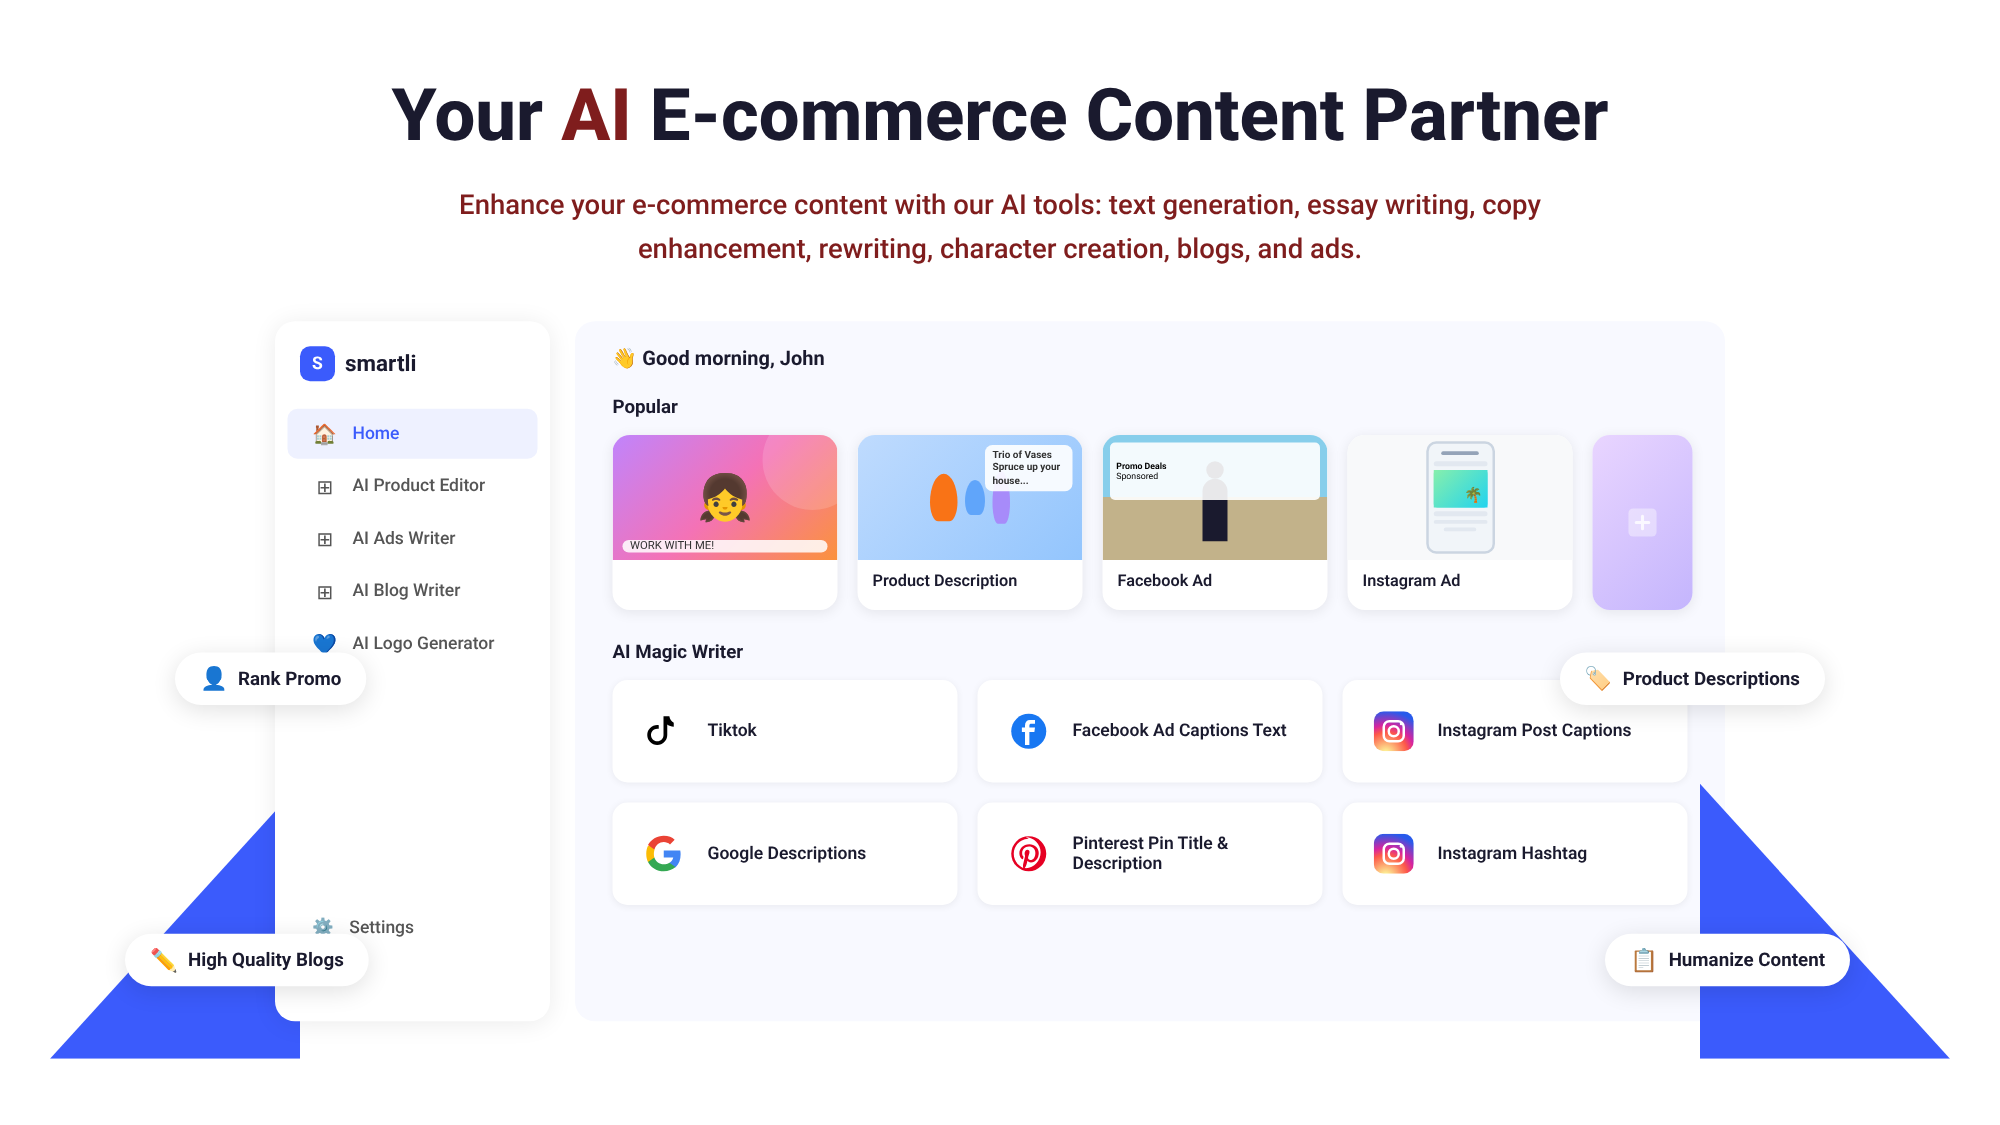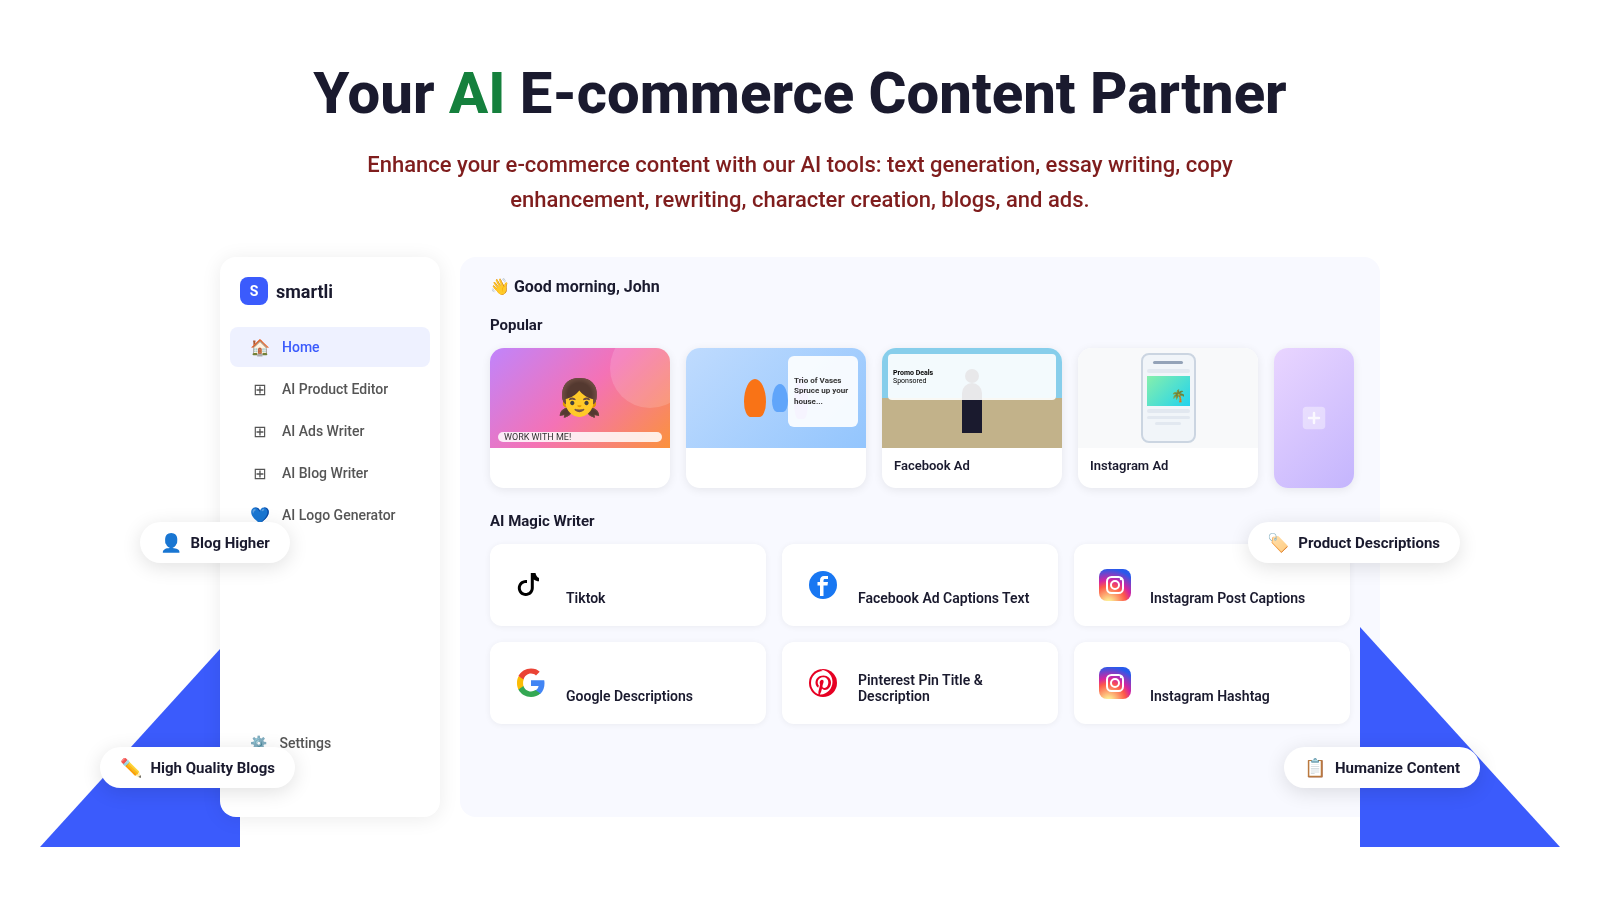--- a/index.html
+++ b/index.html
@@ -18,21 +18,21 @@
       padding: 60px 200px 40px;
     }
     .hero-title {
       font-size: 58px;
       font-weight: 800;
       color: #1a1a2e;
       line-height: 1.15;
       margin-bottom: 20px;
     }
     .hero-title .ai-word {
-      color: #15803d;
+      color: #7f1d1d;
     }
     .hero-subtitle {
       font-size: 22px;
       color: #7f1d1d;
       font-weight: 500;
       line-height: 1.6;
       max-width: 1000px;
       margin: 0 auto;
     }
 
@@ -308,21 +308,21 @@
     .magic-grid {
       display: grid;
       grid-template-columns: repeat(3, 1fr);
       gap: 16px;
     }
     .magic-card {
       background: #fff;
       border-radius: 12px;
       padding: 20px;
       display: flex;
-      align-items: flex-end;
+      align-items: center;
       gap: 14px;
       box-shadow: 0 1px 6px rgba(0,0,0,0.06);
       cursor: pointer;
     }
     .magic-card-icon {
       width: 42px;
       height: 42px;
       display: flex;
       align-items: center;
       justify-content: center;
@@ -403,21 +403,21 @@
   <p class="hero-subtitle">Enhance your e-commerce content with our AI tools: text generation, essay writing, copy enhancement, rewriting, character creation, blogs, and ads.</p>
 </div>
 
 <div style="position:relative; margin: 0 auto; width: 1160px;">
 
   <div class="blue-decor-left"></div>
   <div class="blue-decor-right"></div>
 
   <div class="floating-badge badge-rank">
     <span class="badge-icon">👤</span>
-    <span>Blog Higher</span>
+    <span>Rank Promo</span>
   </div>
   <div class="floating-badge badge-blogs">
     <span class="badge-icon">✏️</span>
     <span>High Quality Blogs</span>
   </div>
   <div class="floating-badge badge-products">
     <span class="badge-icon">🏷️</span>
     <span>Product Descriptions</span>
   </div>
   <div class="floating-badge badge-humanize">
@@ -480,23 +480,24 @@
             </div>
           </div>
         </div>
 
         <div class="popular-card">
           <div class="popular-card-image">
             <div class="product-card-img">
               <div class="product-vase"></div>
               <div class="product-vase-sm"></div>
               <div class="product-vase-tall"></div>
-              <div style="position:absolute;top:8px;right:8px;background:rgba(255,255,255,0.9);border-radius:6px;padding:20px 6px;font-size:8px;font-weight:700;color:#333;max-width:70px;line-height:1.3;">Trio of Vases<br>Spruce up your house...</div>
+              <div style="position:absolute;top:8px;right:8px;background:rgba(255,255,255,0.9);border-radius:6px;padding:3px 6px;font-size:8px;font-weight:700;color:#333;max-width:70px;line-height:1.3;">Trio of Vases<br>Spruce up your house...</div>
             </div>
           </div>
+          <div class="popular-card-label">Product Description</div>
         </div>
 
         <div class="popular-card">
           <div class="popular-card-image">
             <div class="facebook-beach">
               <div class="person-silhouette"></div>
               <div style="position:absolute;top:6px;left:6px;right:6px;background:rgba(255,255,255,0.9);border-radius:4px;padding:15px 5px;font-size:7px;font-weight:700;">Promo Deals<br><span style="font-weight:400;">Sponsored</span></div>
             </div>
           </div>
           <div class="popular-card-label">Facebook Ad</div>

